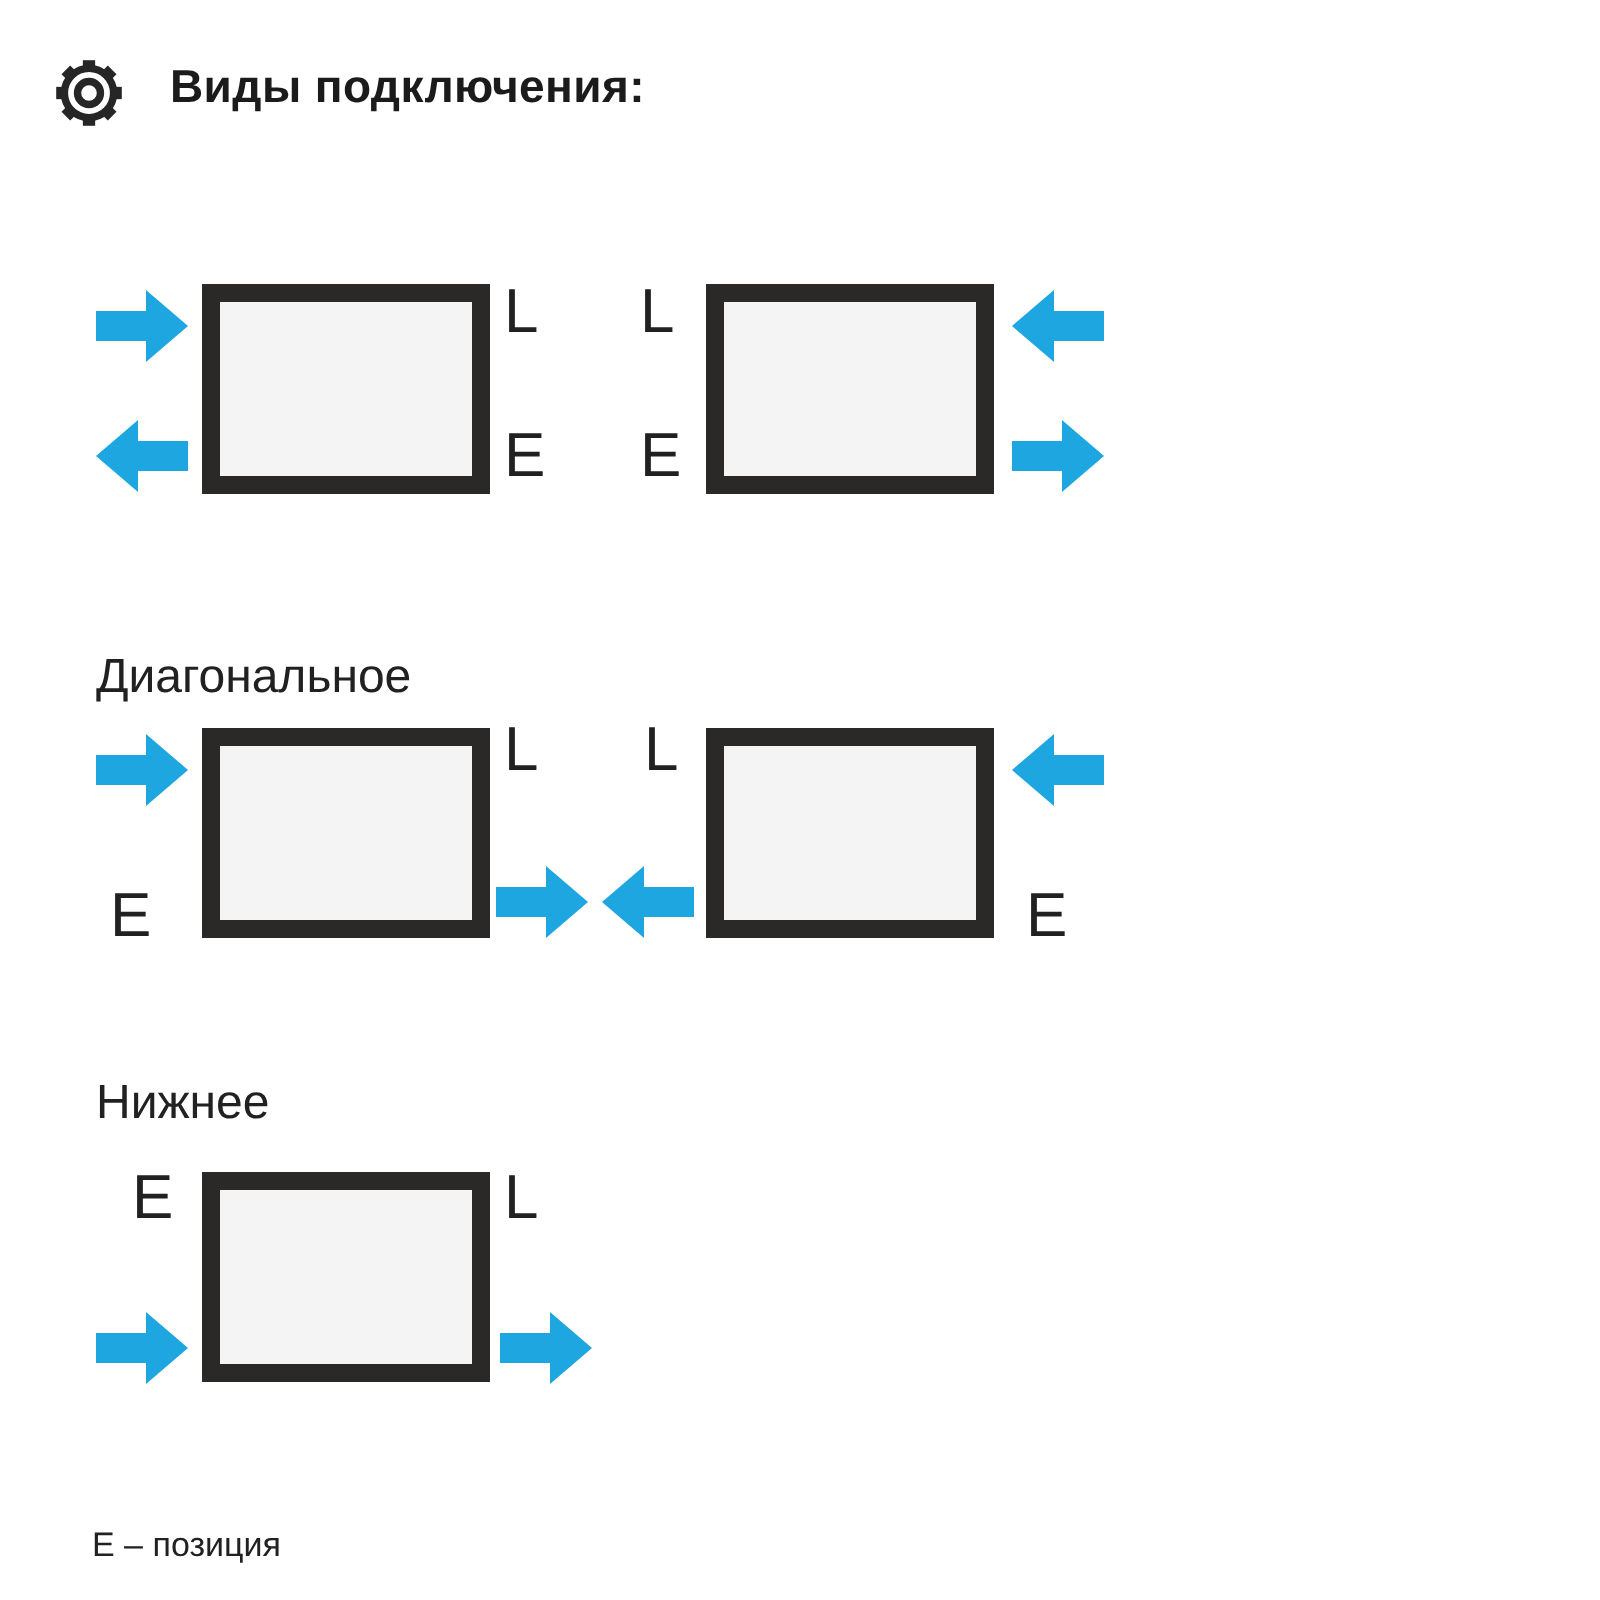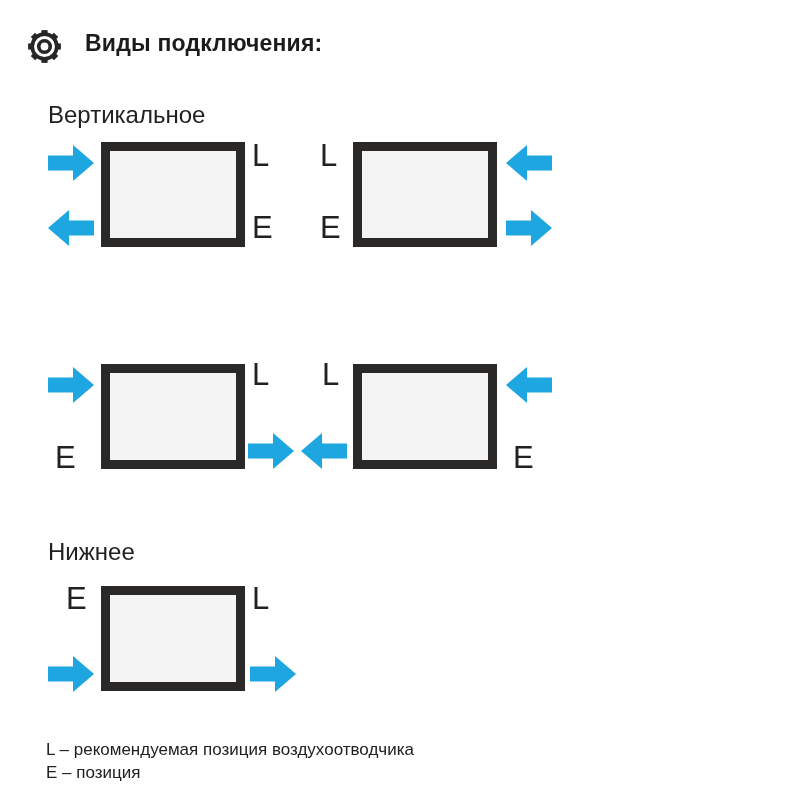--- a/index.html
+++ b/index.html
@@ -62,21 +62,20 @@
         <line x1="13.6" y1="13.6" x2="8.7" y2="8.7"></line>
         <line x1="20" y1="11" x2="20" y2="4"></line>
         <line x1="26.4" y1="13.6" x2="31.3" y2="8.7"></line>
       </g>
       <circle cx="20" cy="20" r="12" fill="#ffffff" stroke-width="3.6"></circle>
       <circle cx="20" cy="20" r="5.6" fill="#ffffff" stroke-width="3.6"></circle>
     </g>
   </svg>
   <div class="header-title">Виды подключения:</div>
 
-  <div class="section-title st-1">Вертикальное</div>
 
   <div class="radiator r1a"></div>
   <svg class="arrow" style="left:48px; top:145px;" viewBox="0 0 46 36">
     <polygon points="0,10.5 25,10.5 25,0 46,18 25,36 25,25.5 0,25.5"></polygon>
   </svg>
   <svg class="arrow" style="left:48px; top:210px;" viewBox="0 0 46 36">
     <polygon points="46,10.5 21,10.5 21,0 0,18 21,36 21,25.5 46,25.5"></polygon>
   </svg>
   <div class="port-label" style="left:252px; top:138px;">L</div>
   <div class="port-label" style="left:252px; top:210px;">E</div>
@@ -84,20 +83,21 @@
   <div class="radiator r1b"></div>
   <div class="port-label" style="left:320px; top:138px;">L</div>
   <div class="port-label" style="left:320px; top:210px;">E</div>
   <svg class="arrow" style="left:506px; top:145px;" viewBox="0 0 46 36">
     <polygon points="46,10.5 21,10.5 21,0 0,18 21,36 21,25.5 46,25.5"></polygon>
   </svg>
   <svg class="arrow" style="left:506px; top:210px;" viewBox="0 0 46 36">
     <polygon points="0,10.5 25,10.5 25,0 46,18 25,36 25,25.5 0,25.5"></polygon>
   </svg>
 
+  <div class="section-title st-2">Диагональное</div>
 
   <div class="radiator r2a"></div>
   <svg class="arrow" style="left:48px; top:367px;" viewBox="0 0 46 36">
     <polygon points="0,10.5 25,10.5 25,0 46,18 25,36 25,25.5 0,25.5"></polygon>
   </svg>
   <div class="port-label" style="left:55px; top:440px;">E</div>
   <div class="port-label" style="left:252px; top:357px;">L</div>
   <svg class="arrow" style="left:248px; top:433px;" viewBox="0 0 46 36">
     <polygon points="0,10.5 25,10.5 25,0 46,18 25,36 25,25.5 0,25.5"></polygon>
   </svg>
@@ -117,16 +117,15 @@
   <div class="radiator r3"></div>
   <div class="port-label" style="left:66px; top:581px;">E</div>
   <div class="port-label" style="left:252px; top:581px;">L</div>
   <svg class="arrow" style="left:48px; top:656px;" viewBox="0 0 46 36">
     <polygon points="0,10.5 25,10.5 25,0 46,18 25,36 25,25.5 0,25.5"></polygon>
   </svg>
   <svg class="arrow" style="left:250px; top:656px;" viewBox="0 0 46 36">
     <polygon points="0,10.5 25,10.5 25,0 46,18 25,36 25,25.5 0,25.5"></polygon>
   </svg>
 
-  <div class="legend-line lg-1">L – рекомендуемая позиция воздухоотводчика</div>
   <div class="legend-line lg-2">E – позиция</div>
 
 </div>
 
 </body></html>

